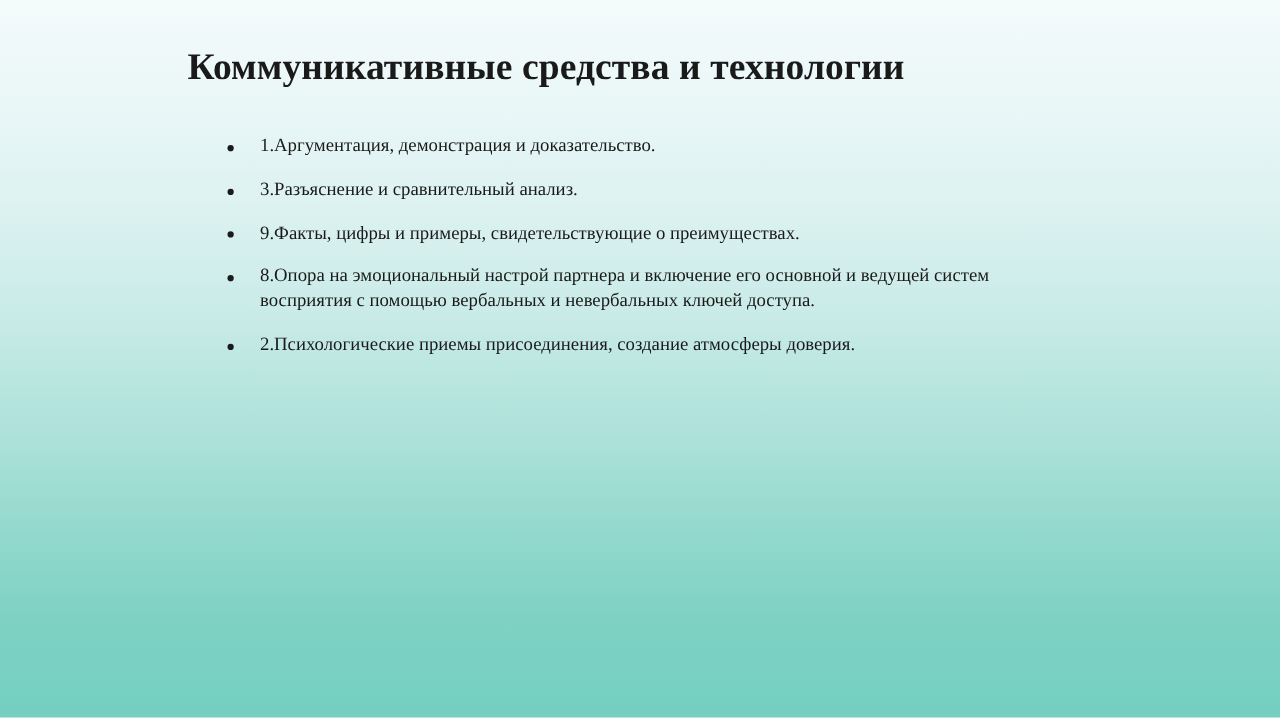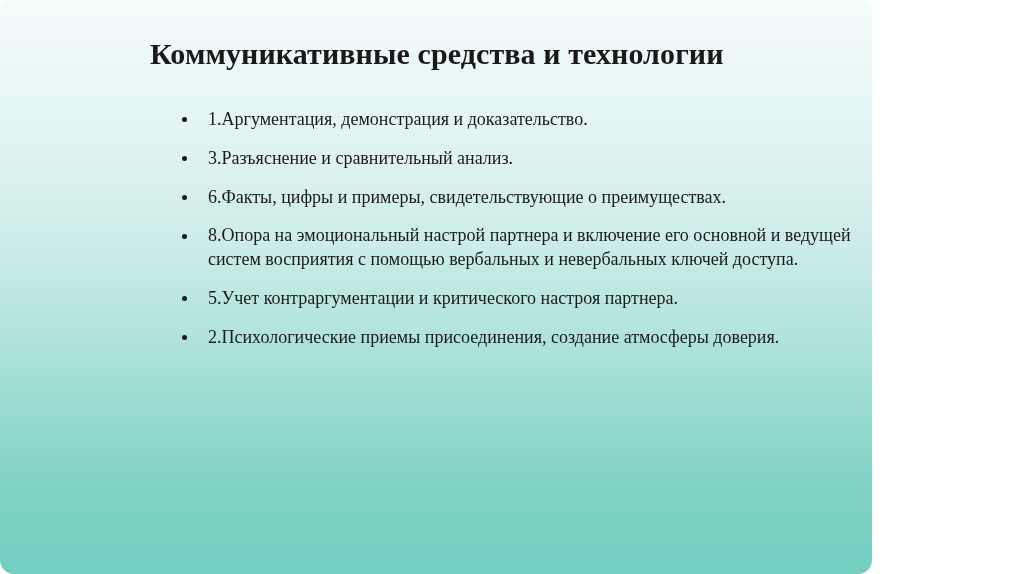--- a/index.html
+++ b/index.html
@@ -7,34 +7,33 @@
     padding: 0;
   }
   body {
     width: 1024px;
     height: 574px;
     overflow: hidden;
     font-family: "Liberation Serif", serif;
   }
   .slide {
     position: relative;
-    width: 872px;
+    width: 1024px;
     height: 574px;
     box-sizing: border-box;
     background: linear-gradient(to bottom,
         #f4fbfb 0%,
         #eaf7f7 14%,
         #ddf2f1 28%,
         #c9ebe7 44%,
         #aee2da 60%,
         #93d9cd 74%,
         #7ed2c4 86%,
         #74cfc0 100%);
     overflow: hidden;
-    border-radius: 14px;
   }
   .title {
     position: absolute;
     left: 150px;
     top: 36px;
     width: 800px;
     font-size: 30px;
     font-weight: bold;
     color: #1a1a1a;
     letter-spacing: 0.1px;
@@ -44,21 +43,21 @@
     position: absolute;
     left: 178px;
     top: 108px;
     width: 680px;
   }
   .bullet {
     position: relative;
     display: block;
     padding-left: 30px;
     margin-bottom: 15px;
-    font-size: 18px;
+    font-size: 15px;
     line-height: 1.32;
     color: #1a1a1a;
   }
   .bullet .dot {
     position: absolute;
     left: 4px;
     top: 0.52em;
     width: 5px;
     height: 5px;
     border-radius: 50%;
@@ -82,32 +81,28 @@
       <span class="txt">1.Аргументация, демонстрация и доказательство.</span>
     </div>
 
     <div class="bullet">
       <span class="dot"></span>
       <span class="txt">3.Разъяснение и сравнительный анализ.</span>
     </div>
 
     <div class="bullet">
       <span class="dot"></span>
-      <span class="txt">6.Факты, цифры и примеры, свидетельствующие о преимуществах.</span>
+      <span class="txt">9.Факты, цифры и примеры, свидетельствующие о преимуществах.</span>
     </div>
 
     <div class="bullet">
       <span class="dot"></span>
       <span class="txt">8.Опора на эмоциональный настрой партнера и включение его основной и ведущей систем восприятия с помощью вербальных и невербальных ключей доступа.</span>
     </div>
 
-    <div class="bullet">
-      <span class="dot"></span>
-      <span class="txt">5.Учет контраргументации и критического настроя партнера.</span>
-    </div>
 
     <div class="bullet">
       <span class="dot"></span>
       <span class="txt">2.Психологические приемы присоединения, создание атмосферы доверия.</span>
     </div>
 
   </div>
 </div>
 
 </body></html>

